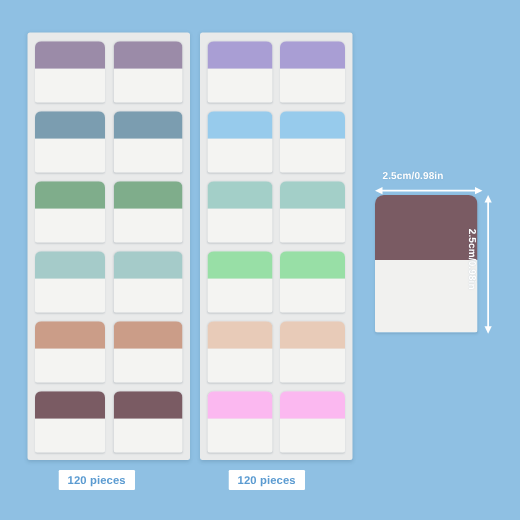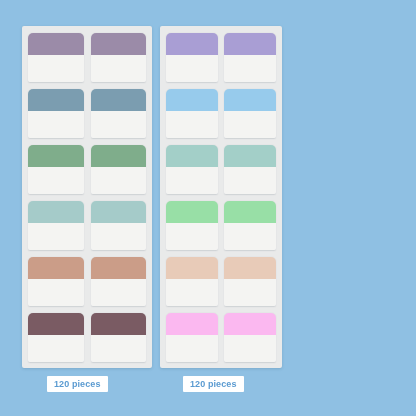--- a/index.html
+++ b/index.html
@@ -269,14 +269,37 @@
           <div class="tab-top" style="background: rgb(251, 184, 240);"></div>
           <div class="tab-bottom" style="background: rgb(244, 244, 242);"></div>
         </div>
       </div>
     </div>
   </div>
 
   <div class="count-label" id="count-a">120 pieces</div>
   <div class="count-label" id="count-b">120 pieces</div>
 
+  <div id="callout">
+
+    <div id="callout-swatch">
+      <div class="cs-top" style="background: rgb(122, 91, 99);"></div>
+      <div class="cs-bottom" style="background: rgb(241, 241, 239);"></div>
+    </div>
+
+    <div class="dim-label" id="dim-label-w">2.5cm/0.98in</div>
+
+    <svg class="arrow-svg" id="arrow-w" width="86" height="9" viewBox="0 0 86 9">
+      <line x1="3" y1="4.5" x2="83" y2="4.5" stroke="#ffffff" stroke-width="1.4"></line>
+      <polygon points="0,4.5 6,1.6 6,7.4" fill="#ffffff"></polygon>
+      <polygon points="86,4.5 80,1.6 80,7.4" fill="#ffffff"></polygon>
+    </svg>
+
+    <div class="dim-label" id="dim-label-h">2.5cm/0.98in</div>
+
+    <svg class="arrow-svg" id="arrow-h" width="9" height="111" viewBox="0 0 9 111">
+      <line x1="4.5" y1="3" x2="4.5" y2="108" stroke="#ffffff" stroke-width="1.4"></line>
+      <polygon points="4.5,0 1.6,6 7.4,6" fill="#ffffff"></polygon>
+      <polygon points="4.5,111 1.6,105 7.4,105" fill="#ffffff"></polygon>
+    </svg>
+  </div>
 
 </div>
 
 </body></html>

